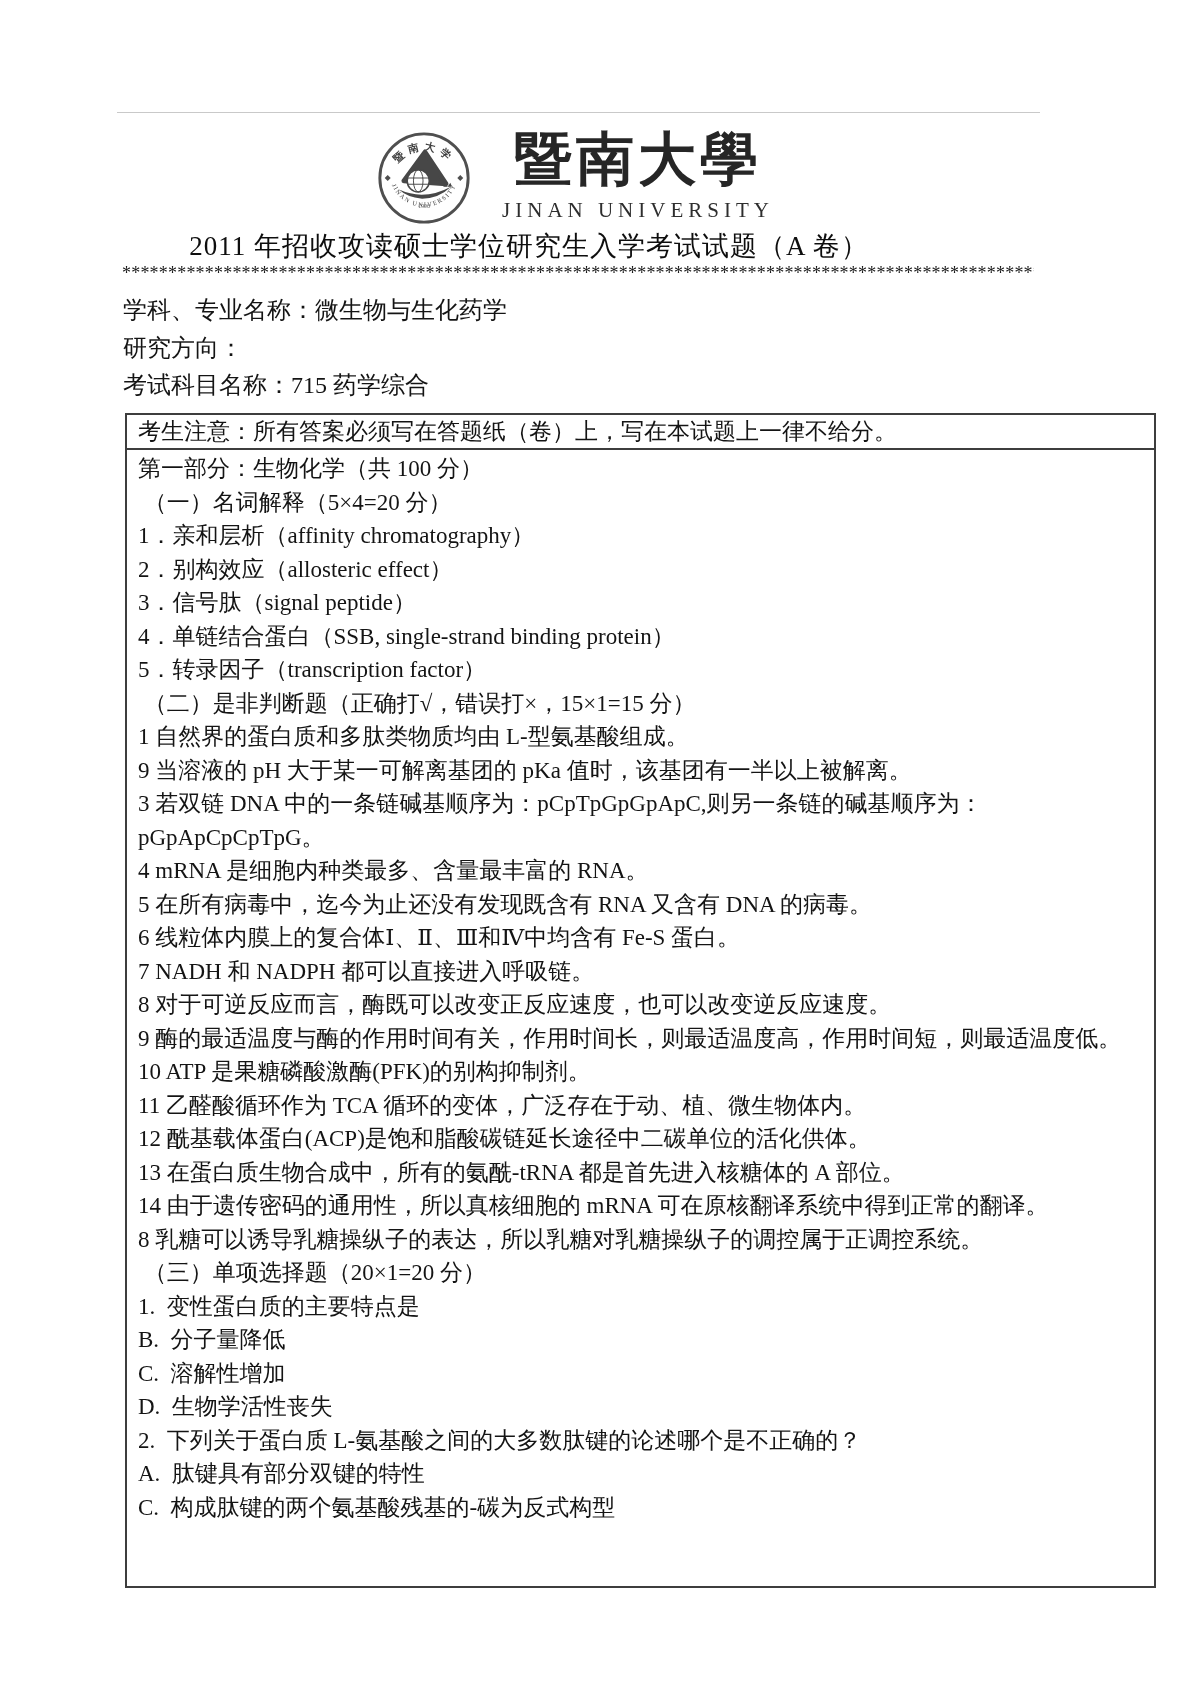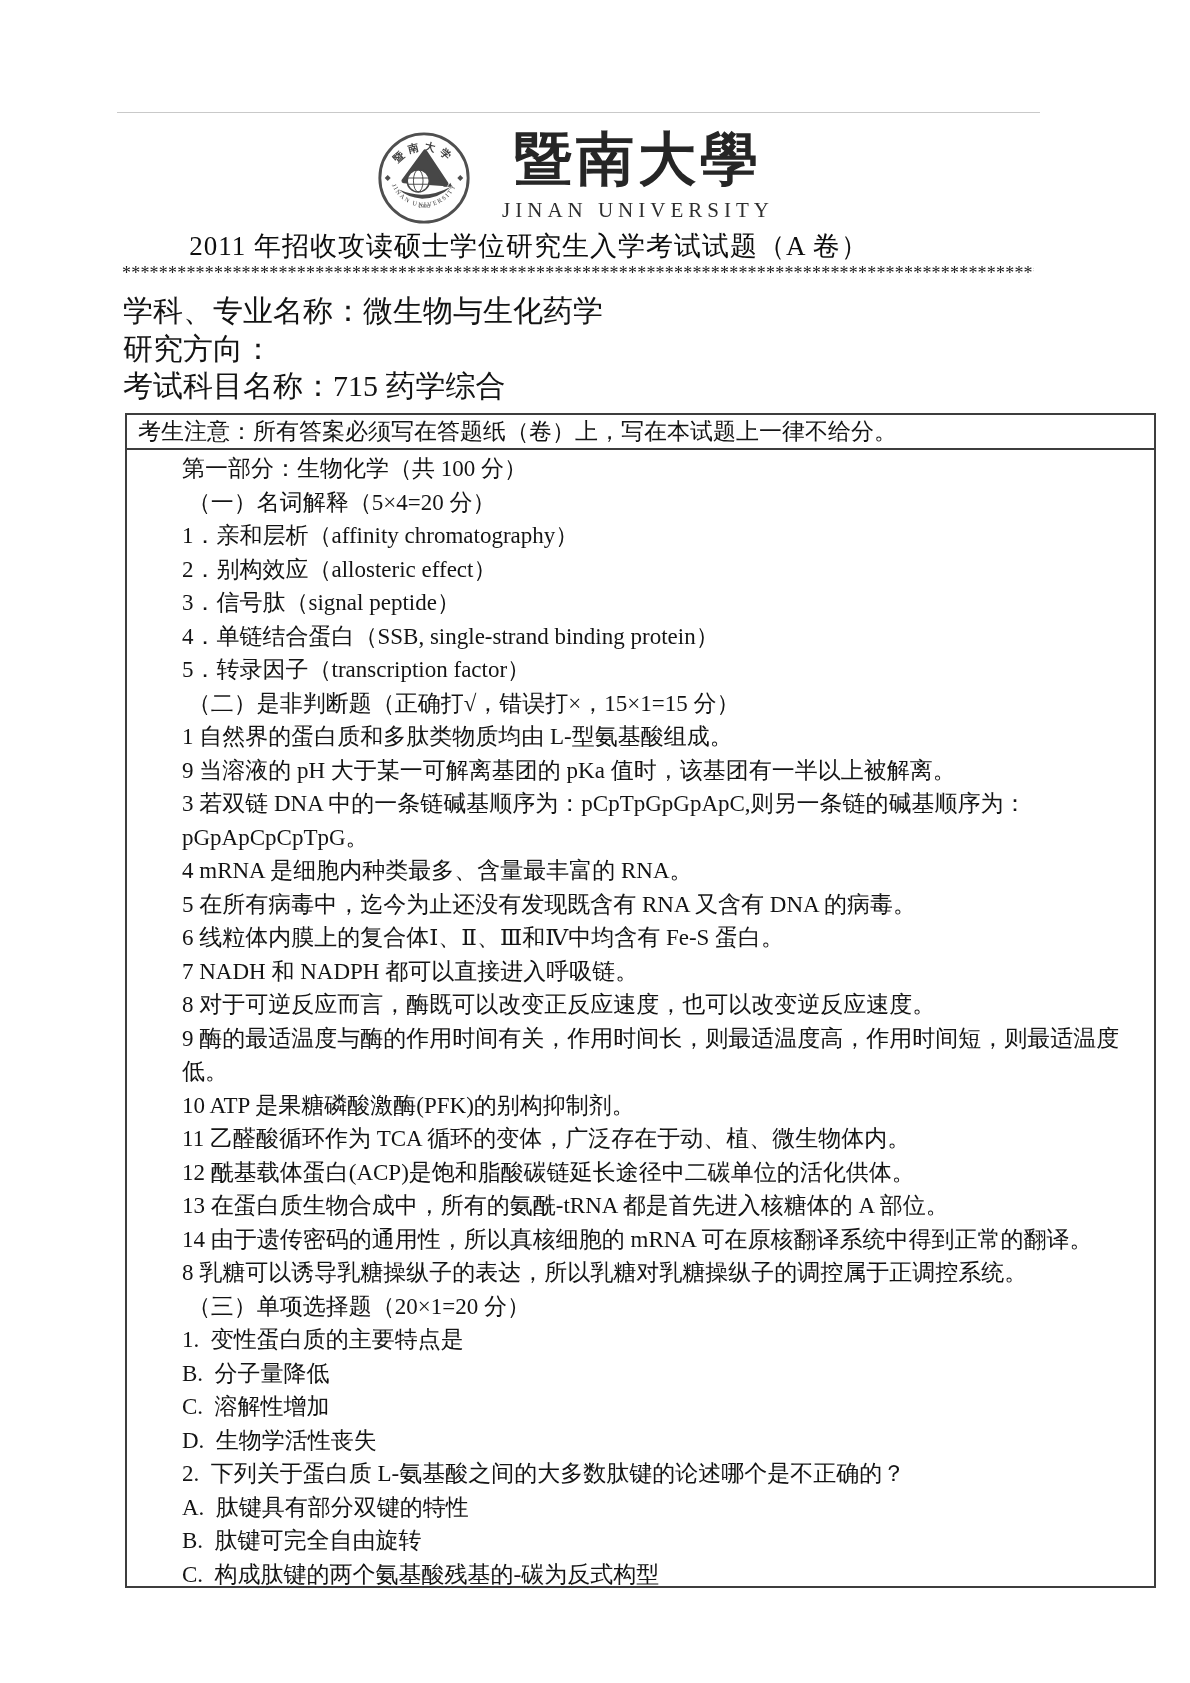--- a/index.html
+++ b/index.html
@@ -42,36 +42,36 @@
     font-size:27px;font-weight:normal;color:#0e0e0e;letter-spacing:1px;
     white-space:nowrap;
   }
   .stars{
     position:absolute;top:263px;left:122px;width:912px;height:24px;
     font-size:18px;letter-spacing:0.2px;color:#1a1a1a;
     white-space:nowrap;overflow:hidden;
   }
   .meta{
     position:absolute;top:292px;left:123px;width:940px;
-    font-size:30px;line-height:37.5px;color:#141414;
+    font-size:24px;line-height:37.5px;color:#141414;
   }
   .meta p{margin:0;white-space:pre-wrap;}
 
   
   .exam-box{
     position:absolute;top:413px;left:125px;width:1031px;height:1175px;
     box-sizing:border-box;border:2px solid #3d3d3d;background:#fff;
   }
   .notice-row{
     box-sizing:border-box;height:35px;border-bottom:2px solid #3d3d3d;
     display:flex;align-items:center;padding-left:11px;
     font-size:23px;color:#141414;white-space:nowrap;overflow:hidden;
   }
   .body-rows{
-    box-sizing:border-box;padding:2px 8px 0 11px;margin-left:44px;
+    box-sizing:border-box;padding:2px 8px 0 11px;
   }
   .body-rows p{
     margin:0;font-size:23px;line-height:33.5px;color:#141414;
     white-space:pre-wrap;word-break:break-word;
   }
 </style>
 </head>
 <body>
 
 <div class="page">
@@ -181,19 +181,18 @@
         <p>B.  分子量降低</p>
 
         <p>C.  溶解性增加</p>
 
         <p>D.  生物学活性丧失</p>
 
         <p>2.  下列关于蛋白质 L-氨基酸之间的大多数肽键的论述哪个是不正确的？</p>
 
         <p>A.  肽键具有部分双键的特性</p>
 
-        <p>B.  肽键可完全自由旋转</p>
 
         <p>C.  构成肽键的两个氨基酸残基的-碳为反式构型</p>
       </div>
   </div>
 
 </div>
 
 </body></html>

